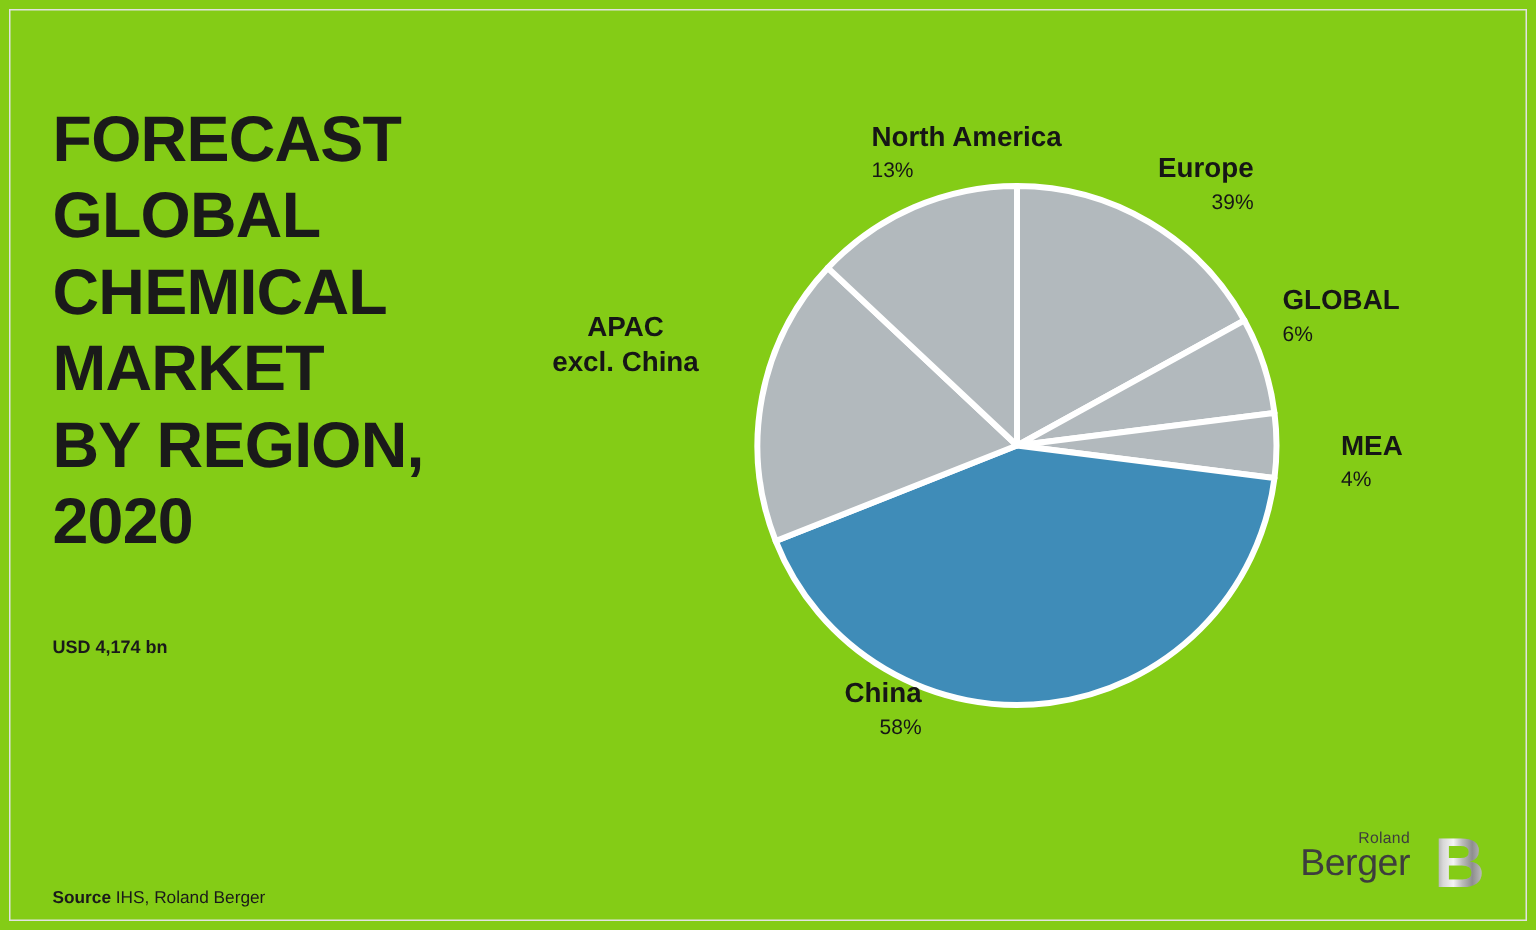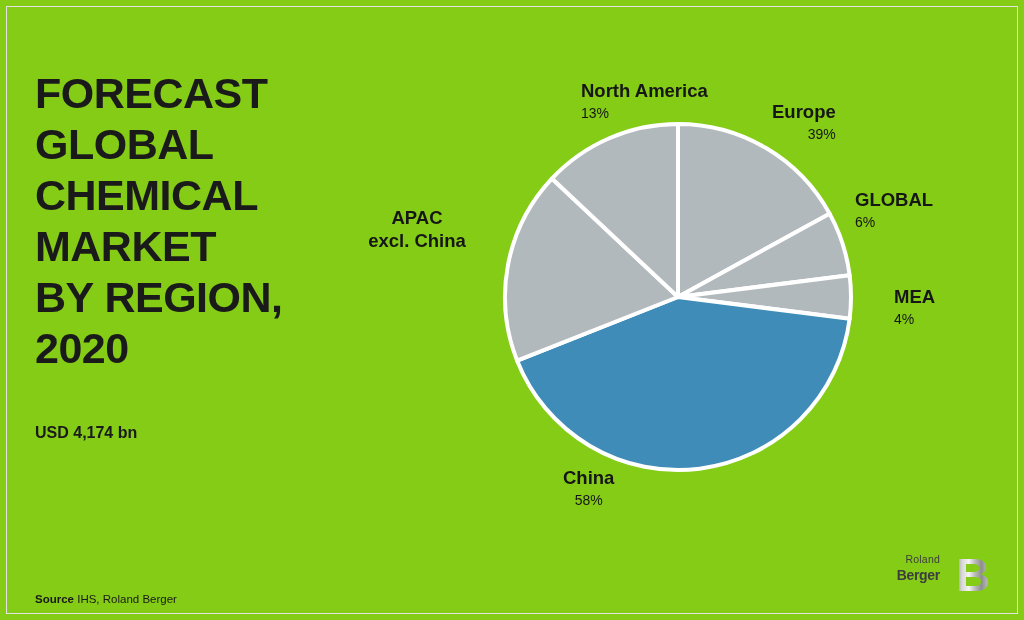--- a/index.html
+++ b/index.html
@@ -46,21 +46,21 @@
     font-weight: bold;
     letter-spacing: -0.5px;
     color: #1a1a1a;
     text-transform: uppercase;
     white-space: pre-line;
   }
   #subtitle {
     position: absolute;
     left: 35px;
     top: 424px;
-    font-size: 16px;
+    font-size: 12px;
     font-weight: bold;
     color: #1a1a1a;
     letter-spacing: 0px;
   }
 
   
   #chart-area {
     position: absolute;
     left: 0;
     top: 0;
@@ -86,21 +86,21 @@
   }
   .slice-label .pct {
     display: block;
     font-size: 14px;
     font-weight: normal;
   }
   .lbl-north-america { left: 581px; top: 79px;  text-align: left; }
   .lbl-europe        { left: 772px; top: 100px; text-align: right; }
   .lbl-latam         { left: 855px; top: 188px; text-align: left; }
   .lbl-mea           { left: 866px; top: 285px; text-align: left; margin-left: 28px; }
-  .lbl-china         { left: 563px; top: 466px; text-align: center; }
+  .lbl-china         { left: 563px; top: 450px; text-align: right; }
   .lbl-apac          { left: 337px; top: 206px; width: 160px; text-align: center; }
 
   
   #source-note {
     position: absolute;
     left: 35px;
     top: 593px;
     font-size: 11.5px;
     color: #1a1a1a;
   }
@@ -123,23 +123,23 @@
   }
   #logo-roland {
     display: block;
     font-size: 10.5px;
     line-height: 11px;
     font-weight: normal;
     letter-spacing: 0.2px;
   }
   #logo-berger {
     display: block;
-    font-size: 14px;
+    font-size: 25px;
     line-height: 20px;
-    font-weight: bold;
+    font-weight: normal;
     letter-spacing: -0.3px;
   }
   #logo-mark {
     position: absolute;
     right: 0px;
     top: 0px;
     width: 40px;
     height: 44px;
   }
 </style>

